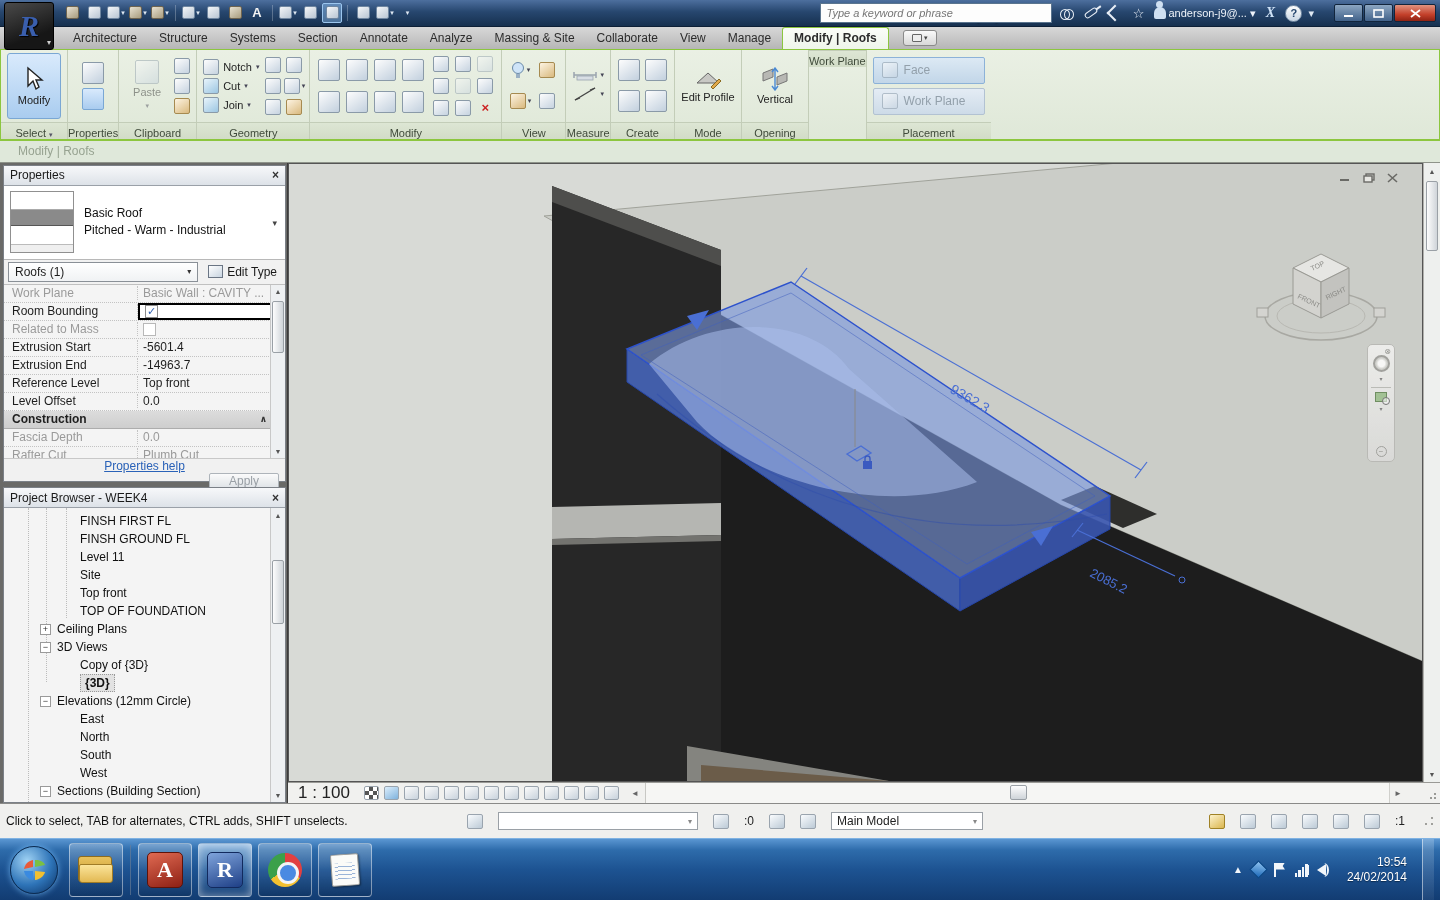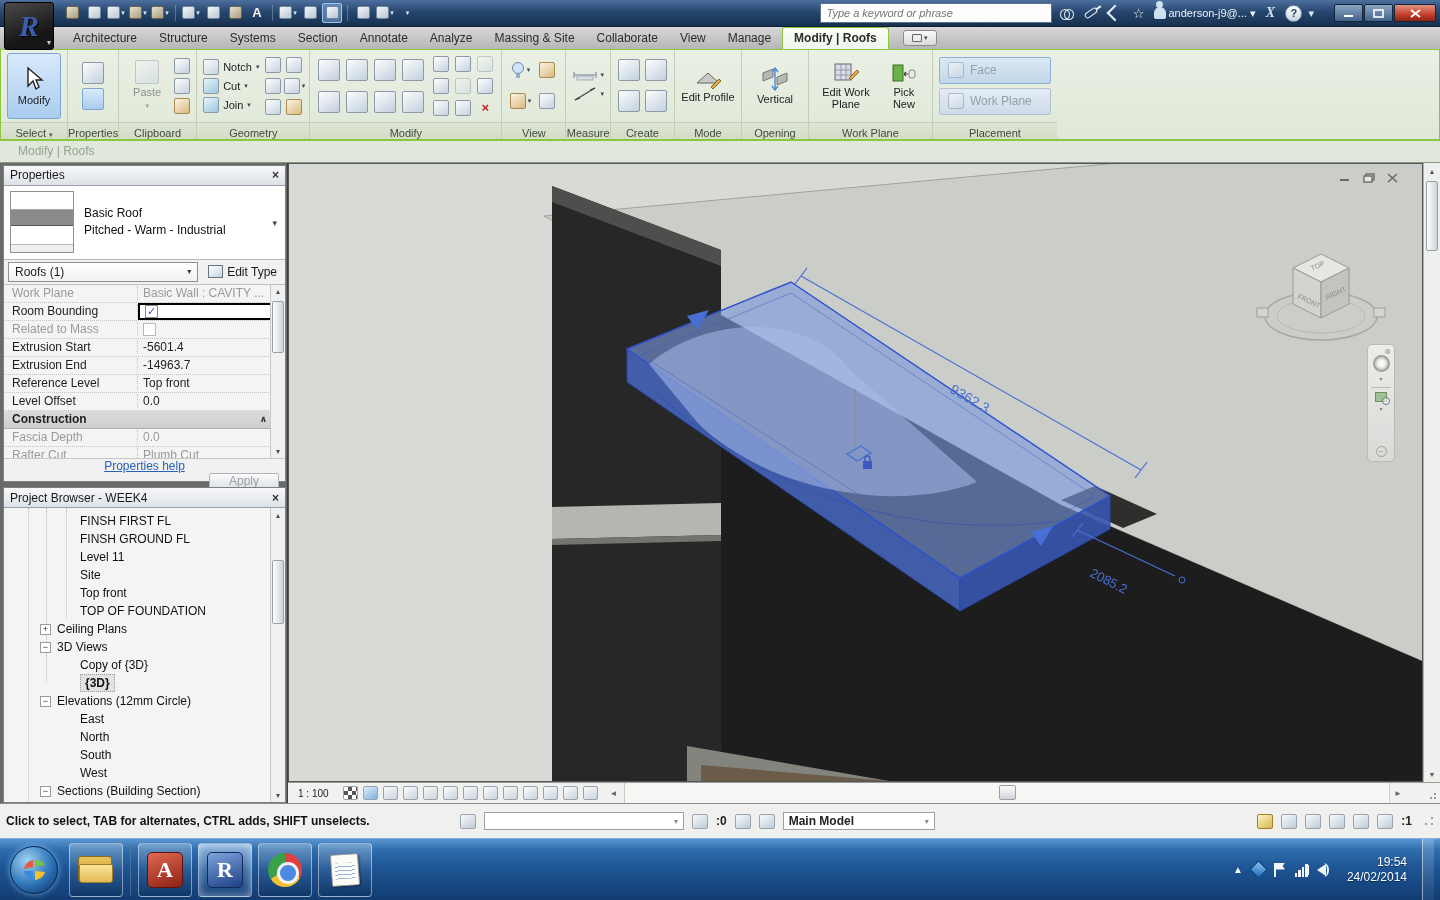--- a/index.html
+++ b/index.html
@@ -137,37 +137,37 @@
   .navbar .nx{position:absolute;top:2px;right:3px;font-size:8px;color:#8a8a86;}
   .wheel{width:17px;height:17px;border-radius:50%;border:2px solid #9a9a96;background:radial-gradient(#fff 35%,#cfcfcb 60%);}
   .navbar .na{font-size:6px;color:#777;margin:3px 0;}
   .navbar hr{width:20px;border:none;border-top:1px solid #b8b8b4;margin:2px 0 4px;}
   .zoomic{width:12px;height:10px;background:#9cc08c;border:1px solid #5f8450;position:relative;}
   .zoomic:after{content:"";position:absolute;right:-4px;bottom:-4px;width:6px;height:6px;border:1.5px solid #666;border-radius:50%;background:rgba(255,255,255,.6);}
   .navbar .nb{margin-top:auto;margin-bottom:4px;width:11px;height:11px;border-radius:50%;border:1px solid #9a9a96;color:#8a8a86;font-size:8px;display:flex;align-items:center;justify-content:center;}
 
   
   .viewbar{height:21px;background:#f1f1ef;border-top:1px solid #9a9a96;display:flex;align-items:center;padding-left:10px;}
-  .vscale{font-size:10px;color:#222;margin-right:14px;display:flex;align-items:center;gap:4px;}
+  .vscale{font-size:17px;color:#222;margin-right:14px;display:flex;align-items:center;gap:4px;}
   .vics{display:flex;align-items:center;gap:5px;margin-right:6px;}
   .vic{width:15px;height:14px;border:1px solid #9aa4ae;border-radius:2px;background:linear-gradient(145deg,#fcfcfc,#c8d2dc);}
   .vic.check{background:repeating-conic-gradient(#555 0 25%,#fff 0 50%) 0 0/8px 8px;}
   .vic.blue{background:linear-gradient(145deg,#dceefc,#7fb2dc);}
   .vcollapse{font-size:8px;color:#666;margin:0 6px;}
   .hscroll{flex:1;height:100%;background:#f6f6f4;border-left:1px solid #c8c8c4;position:relative;}
   .hthumb{position:absolute;left:49%;top:2px;width:17px;height:15px;border:1px solid #9aa0a6;border-radius:2px;background:linear-gradient(#fdfdfd,#cfd4d9);}
   .harr{width:17px;display:flex;align-items:center;justify-content:center;font-size:8px;color:#666;border-left:1px solid #d0d0cc;height:100%;}
   .vcorner{width:34px;height:100%;display:flex;align-items:flex-end;justify-content:flex-end;padding:3px;}
   .grip{width:8px;height:8px;background:
     radial-gradient(circle at 75% 25%, #9a9a96 1px, transparent 1.2px),
     radial-gradient(circle at 75% 75%, #9a9a96 1px, transparent 1.2px),
     radial-gradient(circle at 25% 75%, #9a9a96 1px, transparent 1.2px);}
 
   
-  .statusbar{height:26px;background:#f0f0ee;border-top:1px solid #8a8a88;display:flex;align-items:center;padding:17px 6px;gap:8px;font-weight:bold;}
+  .statusbar{height:26px;background:#f0f0ee;border-top:1px solid #8a8a88;display:flex;align-items:center;padding:17px 6px;gap:15px;}
   .smsg{font-size:12px;color:#111;width:446px;white-space:nowrap;overflow:hidden;}
   .sic{width:16px;height:15px;border:1px solid #9aa4ae;border-radius:2px;background:linear-gradient(145deg,#fafcfe,#bccad6);}
   .sic.gold{background:linear-gradient(145deg,#fdf2cc,#dab64e);border-color:#a08226;}
   .scombo{height:18px;border:1px solid #9aa0a6;background:#fff;display:flex;align-items:center;padding:0 5px;font-size:12px;color:#222;position:relative;}
   .scombo .carr{margin-left:auto;font-size:8px;color:#888;}
   .scombo.ws{width:200px;color:#999;}
   .scombo.mm{width:152px;}
   .scount{font-size:12px;color:#222;}
   .srspace{flex:1;}
   .sgrip{width:10px;height:10px;margin-left:4px;background:
@@ -530,38 +530,20 @@
             </svg>
           <span>Vertical</span>
         </div>
       </div>
       <div class="plabel">
           <span>Opening</span>
         </div>
     </div>
 
     <div class="panel">
-      <div class="pbody">
-        <div class="bigbtn" style="width:62px">
-          <svg width="26" height="22">
-              <rect x="2" y="2" width="16" height="16" fill="#d8dee4" stroke="#667"></rect>
-              <path d="M2,8 L18,8 M2,13 L18,13 M8,2 L8,18 M13,2 L13,18" stroke="#889" stroke-width=".8"></path>
-              <path d="M16,16 L24,8 L26,10 L18,18 Z" fill="#e2aa4c" stroke="#8a6a20"></path>
-            </svg>
-          <span>Edit Work Plane</span>
-        </div>
-        <div class="bigbtn" style="width:44px">
-          <svg width="26" height="22">
-              <rect x="2" y="3" width="10" height="16" fill="#6ab04c" stroke="#3a7020"></rect>
-              <rect x="18" y="8" width="6" height="8" rx="2" fill="#e8e8e4" stroke="#888"></rect>
-              <path d="M17,12 L13,12 M13,12 L15,10 M13,12 L15,14" stroke="#444" stroke-width="1.2" fill="none"></path>
-            </svg>
-          <span>Pick New</span>
-        </div>
-      </div>
       <div class="plabel">
           <span>Work Plane</span>
         </div>
     </div>
 
     <div class="panel" style="border-right:none">
       <div class="pbody" style="flex-direction:column;gap:4px;">
         <div class="placebtn" style="border-color:#8cb2d8;background:linear-gradient(180deg,#dce9f4,#c2d6e8);">
           <span class="ic16"></span>
             <span>Face</span>

